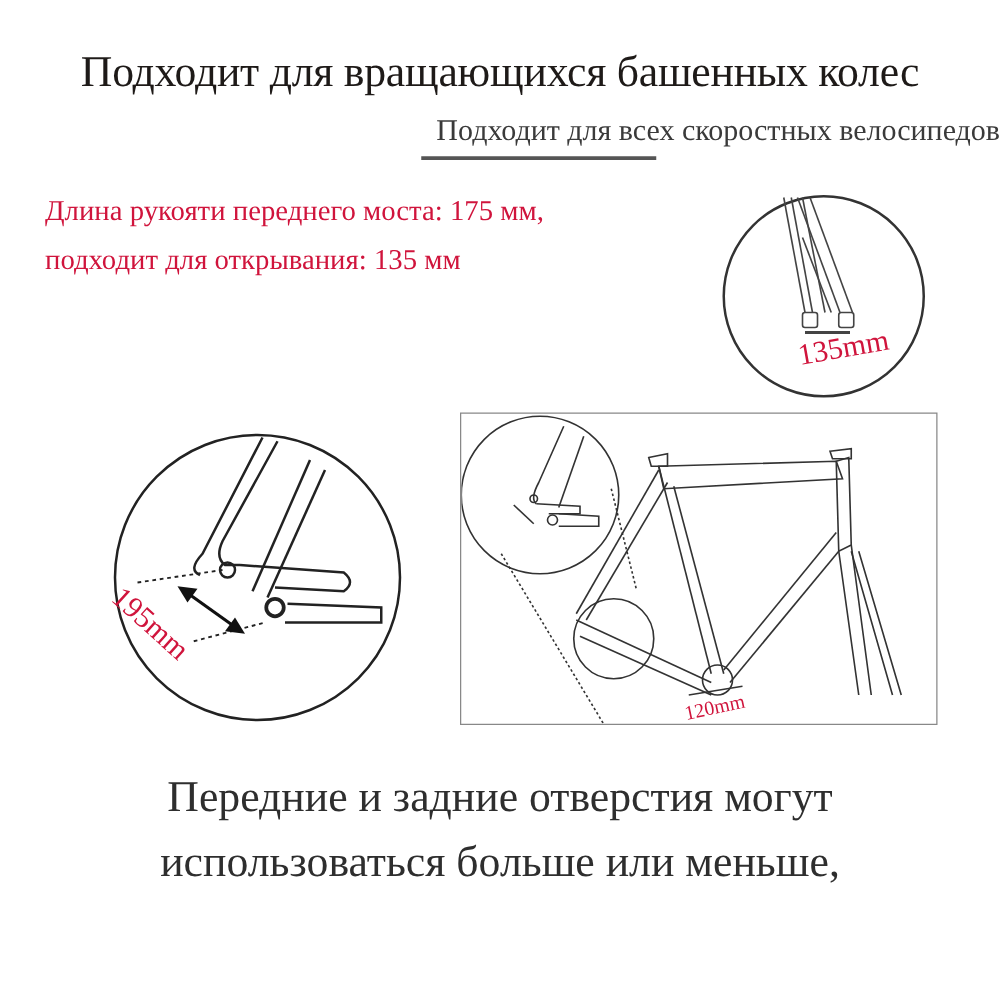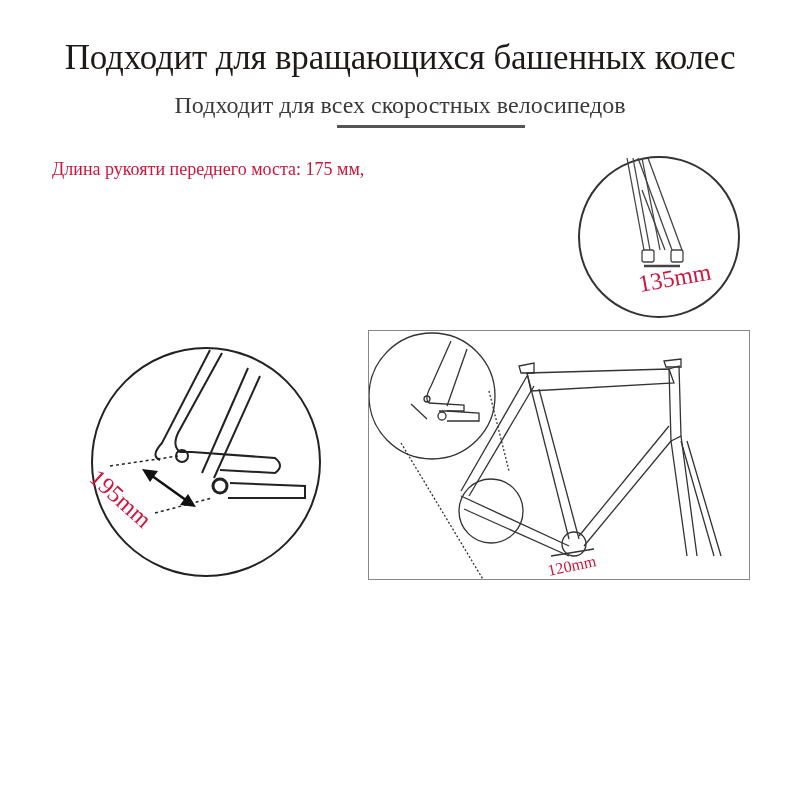--- a/index.html
+++ b/index.html
@@ -1,37 +1,38 @@
 <!DOCTYPE html>
 <html><head>
   <meta charset="utf-8">
   <style>
     html, body { margin:0; padding:0; background:#ffffff; }
     body { width:800px; height:800px; position:relative; overflow:hidden;
       font-family:"Liberation Serif","DejaVu Serif",serif; color:#2a2a2a; }
     .abs { position:absolute; }
     .title { left:0; width:800px; top:38px; text-align:center; font-size:35px; color:#1e1a18; letter-spacing:-0.2px; }
-    .subtitle { left:0; width:800px; top:92px; text-align:center; font-size:24px; color:#3a3a3a; }
+    .subtitle { left:0; width:800px; top:92px; text-align:right; font-size:24px; color:#3a3a3a; }
     .underline { left:337px; top:125px; width:188px; height:3px; background:#555; }
-    .specs { left:52px; top:150px; font-size:18px; line-height:38.5px; color:#d0143c; }
+    .specs { left:36px; top:150px; font-size:23px; line-height:38.5px; color:#d0143c; }
     .specs div { white-space:nowrap; }
     .bottom { left:0; width:800px; top:612px; text-align:center; font-size:35px; line-height:52px; color:#2e2e2e; }
     .accent { color:#dc0a3a; font-size:44px; }
     .frame-box { left:368px; top:330px; width:380px; height:248px; border:1.5px solid #888; overflow:hidden; }
     svg text { font-family:"Liberation Serif","DejaVu Serif",serif; }
   </style>
 </head>
 <body>
 
 <div class="abs title">Подходит для вращающихся башенных колес</div>
 <div class="abs subtitle">Подходит для всех скоростных велосипедов</div>
 <div class="abs underline"></div>
 
 <div class="abs specs">
   <div>Длина рукояти переднего моста: 175 мм,</div>
+  <div>подходит для открывания: 135 мм</div>
 </div>
 
 <svg class="abs" style="left:572px;top:150px;" width="180" height="180" viewBox="0 0 180 180">
   <circle cx="87" cy="87" r="80" fill="#fff" stroke="#333" stroke-width="2"></circle>
   <g stroke="#444" stroke-width="1.3" fill="none">
     <line x1="55" y1="8" x2="72" y2="100"></line>
     <line x1="61" y1="8" x2="78" y2="100"></line>
     <line x1="66" y1="8" x2="100" y2="100"></line>
     <line x1="70" y1="8" x2="88" y2="100"></line>
     <line x1="76" y1="8" x2="110" y2="100"></line>
@@ -94,13 +95,15 @@
       <path d="M312 110 L 345 225 M 318 110 L 352 225"></path>
       <path d="M150 35 L 165 32 L 165 42 L 152 42 Z"></path>
       <path d="M295 30 L 312 28 L 312 36 L 297 36 Z"></path>
       <line x1="182" y1="225" x2="225" y2="218"></line>
     </g>
     <text x="180" y="245" font-size="16" fill="#d0143c" transform="rotate(-12 180 245)">120mm</text>
   </svg>
 </div>
 
 <div class="abs bottom">
+  <div>Передние и задние отверстия могут</div>
+  <div>использоваться больше или меньше,</div>
 </div>
 
 </body></html>

